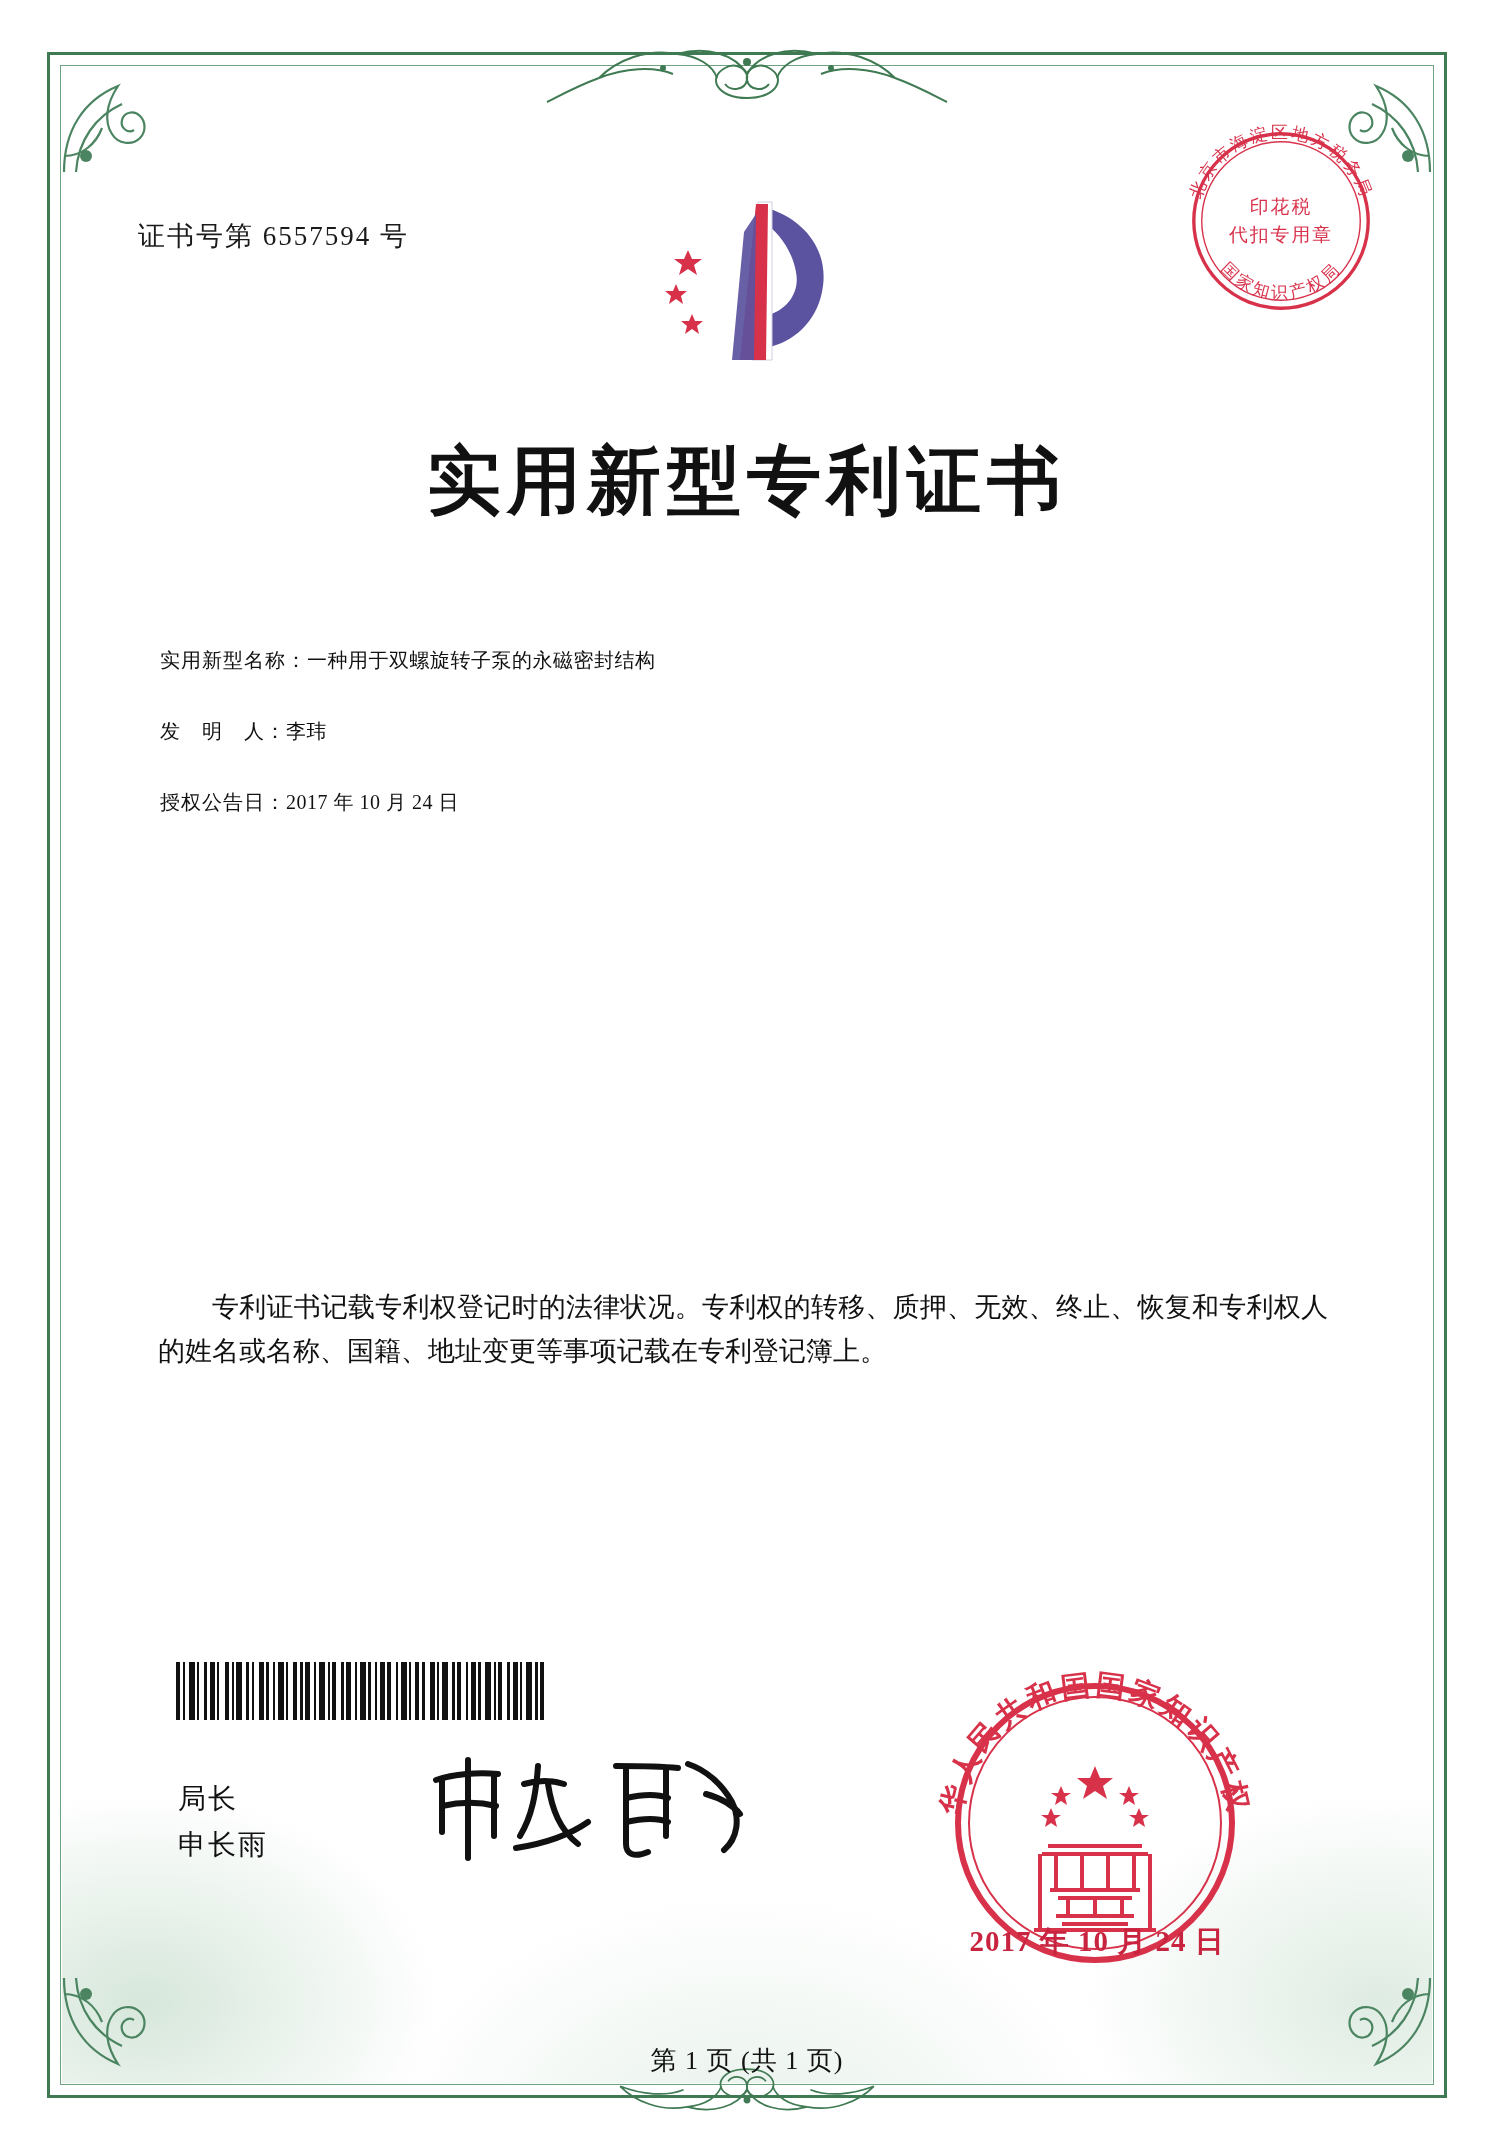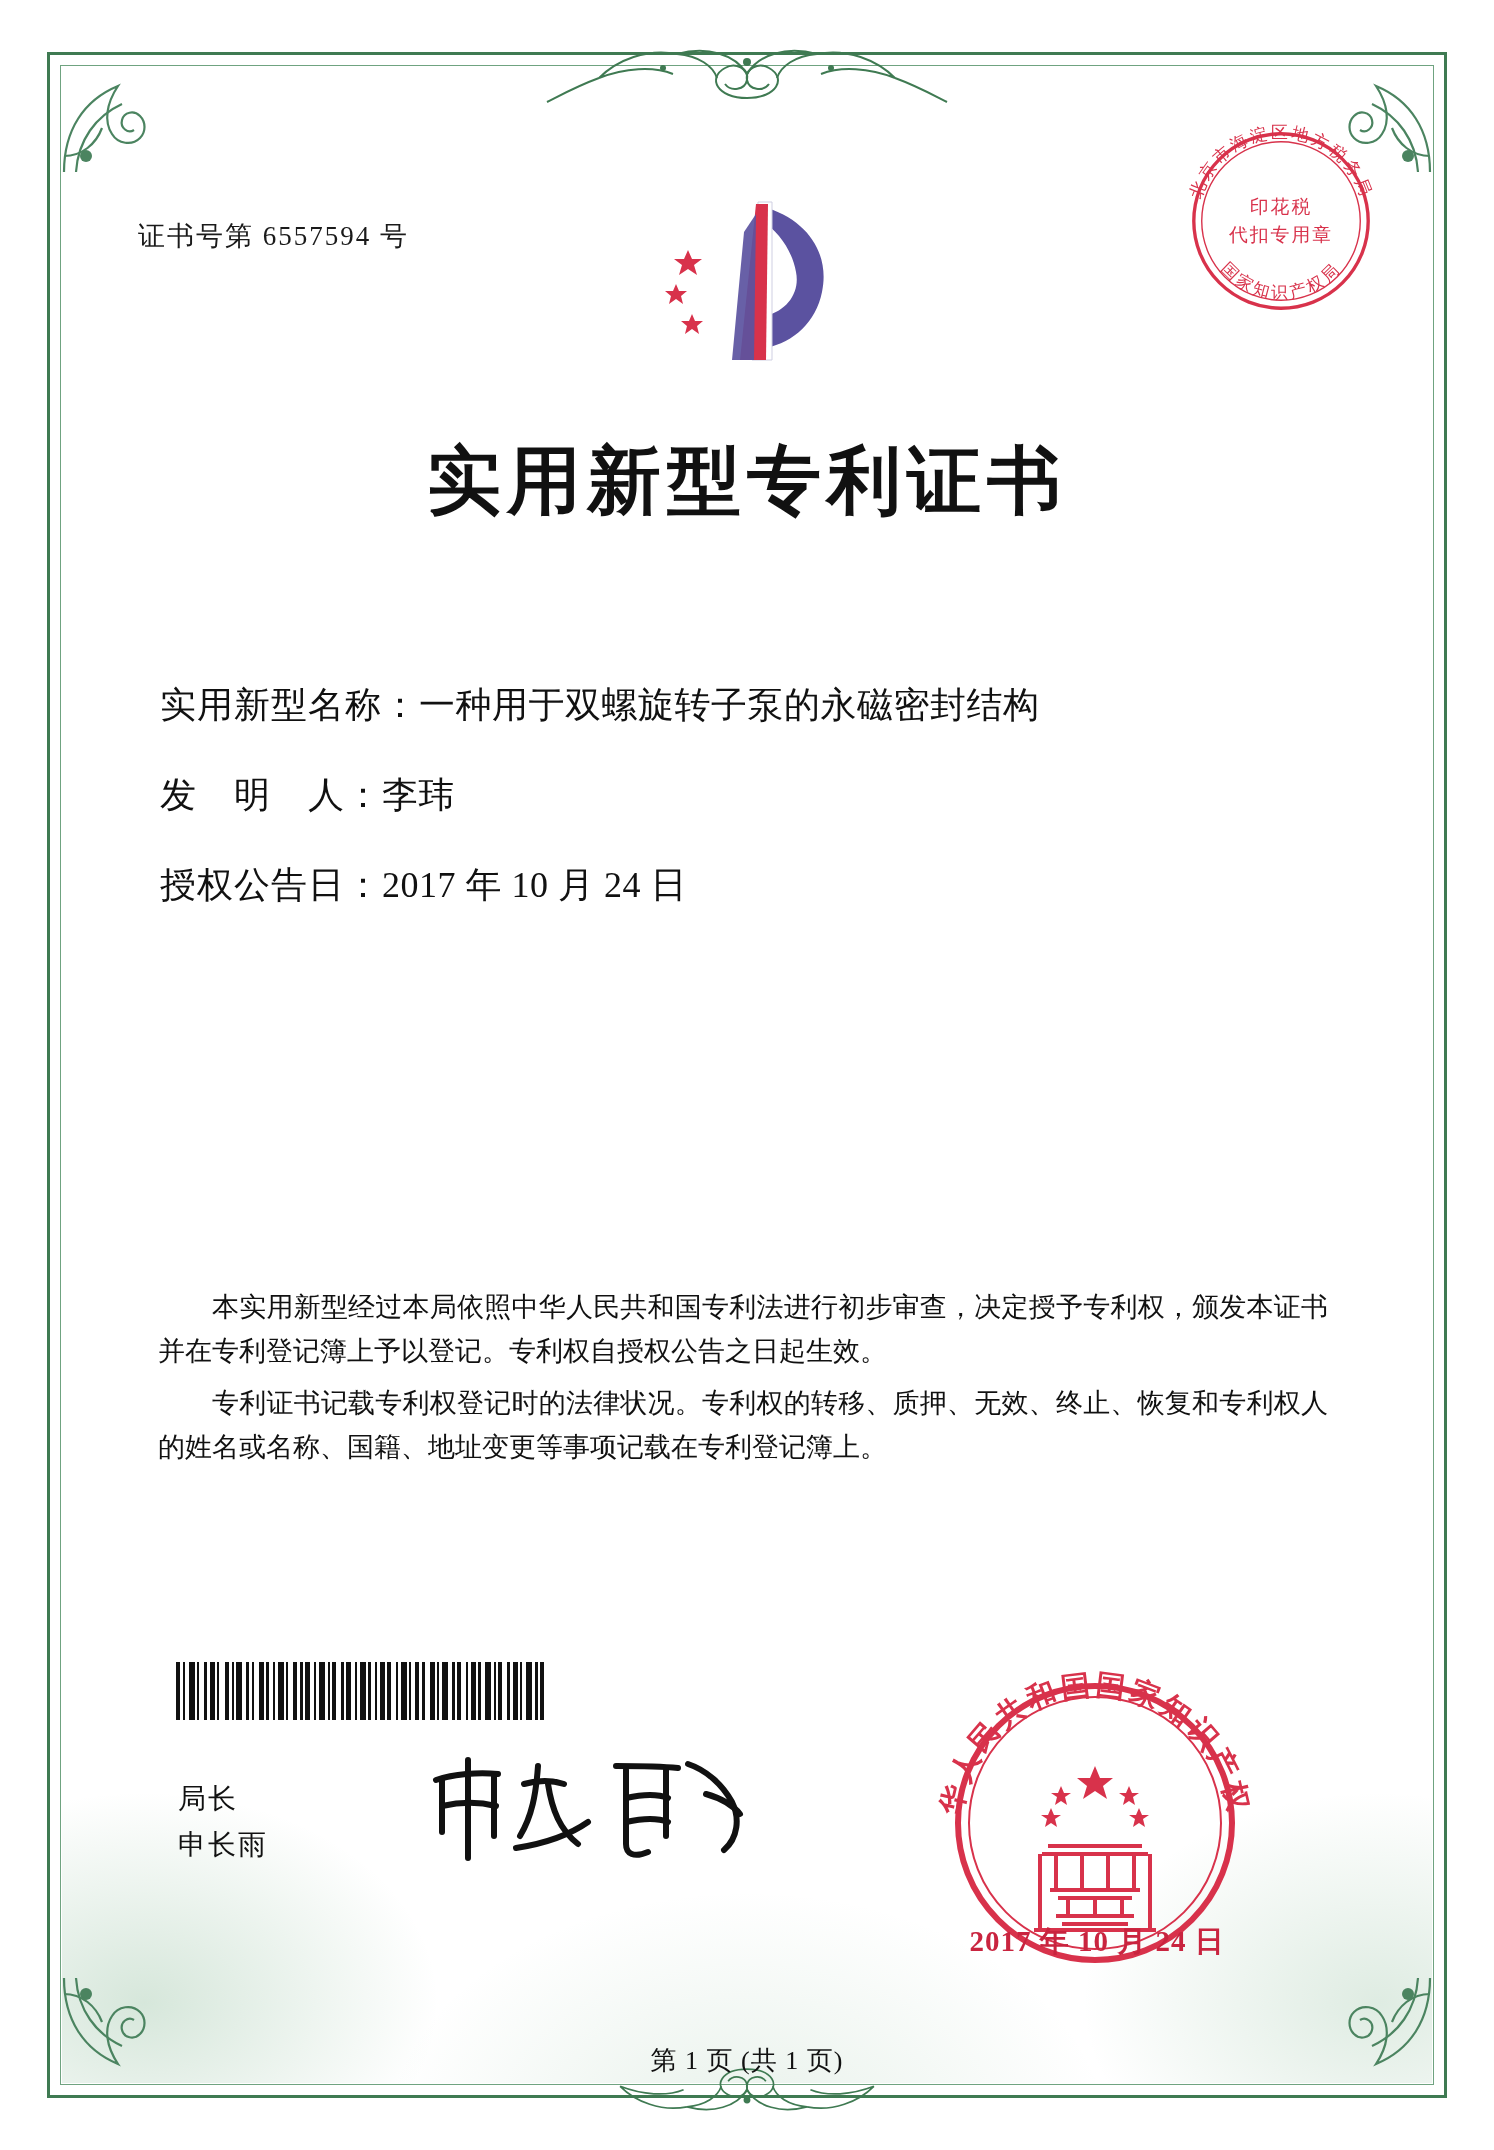--- a/index.html
+++ b/index.html
@@ -131,26 +131,25 @@
   }
 
   
   .fields {
     position: absolute;
     left: 160px;
     top: 648px;
     width: 1180px;
   }
   .field-row {
-    font-size: 36px;
+    font-size: 20px;
     color: #111111;
     margin-bottom: 47px;
     white-space: nowrap;
     line-height: 1.2;
-    margin-top: 36px;
   }
   .field-label { letter-spacing: 1px; }
   .field-value { letter-spacing: 0.5px; }
   .mono-val {
     font-family: "Liberation Serif", serif;
     letter-spacing: 1.5px;
   }
 
   
   .body-text {
@@ -351,21 +350,20 @@
     </div>
     <div class="field-row">
       <span class="field-label">发　明　人：</span><span class="field-value">李玮</span>
     </div>
     <div class="field-row">
       <span class="field-label">授权公告日：</span><span class="field-value">2017 年 10 月 24 日</span>
     </div>
   </div>
 
   <div class="body-text">
-    <p>本实用新型经过本局依照中华人民共和国专利法进行初步审查，决定授予专利权，颁发本证书并在专利登记簿上予以登记。专利权自授权公告之日起生效。</p>
     <p>专利证书记载专利权登记时的法律状况。专利权的转移、质押、无效、终止、恢复和专利权人的姓名或名称、国籍、地址变更等事项记载在专利登记簿上。</p>
   </div>
 
   <div class="barcode">
     <span class="bar" style="width:4px"></span>
       <span class="gap" style="width:3px"></span>
     <span class="bar" style="width:2px"></span>
       <span class="gap" style="width:4px"></span>
     <span class="bar" style="width:6px"></span>
       <span class="gap" style="width:2px"></span>

